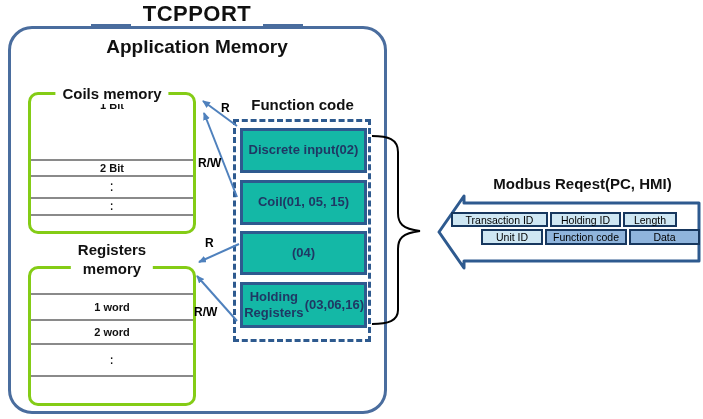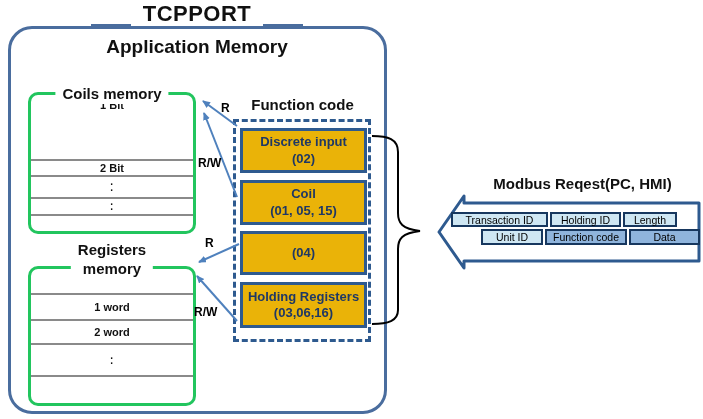--- a/index.html
+++ b/index.html
@@ -8,33 +8,33 @@
     font-family:"Liberation Sans",sans-serif;color:#111;overflow:hidden;
   }
   .abs{position:absolute;}
   
   .outer-box{left:8px;top:26px;width:379px;height:388px;border:3px solid #4a6d9e;border-radius:24px;box-sizing:border-box;}
   .tcp-title{left:0;top:1px;width:394px;display:flex;justify-content:center;align-items:flex-end;}
   .tcp-title .dash{width:40px;height:3px;background:#4a6d9e;margin-top:11px;}
   .tcp-title .txt{font-size:22px;font-weight:bold;margin:0 12px;letter-spacing:.5px;}
   .app-title{left:0;top:36px;width:394px;text-align:center;font-size:19px;font-weight:bold;}
   
-  .mem-box{border:3px solid #22c55e;border-radius:10px;box-sizing:border-box;display:flex;flex-direction:column;background:#fff;}
+  .mem-box{border:3px solid #84cc16;border-radius:10px;box-sizing:border-box;display:flex;flex-direction:column;background:#fff;}
   .coils-box{left:28px;top:92px;width:168px;height:142px;}
   .regs-box{left:28px;top:266px;width:168px;height:140px;}
   .mem-row{box-sizing:border-box;display:flex;align-items:center;justify-content:center;font-size:11px;font-weight:bold;white-space:pre-line;text-align:center;}
   .mem-row + .mem-row{border-top:2px solid #8a8a8a;}
   .dots{font-size:10px;line-height:0.55;padding-top:2px;}
   .legend{position:absolute;left:50%;transform:translateX(-50%);background:#fff;padding:0 7px;font-size:15px;font-weight:bold;white-space:pre-line;text-align:center;line-height:1.25;}
   .coils-legend{top:-10px;white-space:nowrap;}
   .regs-legend{top:-28px;}
   
   .fc-label{left:234px;top:96px;width:137px;text-align:center;font-size:15px;font-weight:bold;}
   .fc-dashed{left:233px;top:119px;width:138px;height:223px;border:3px dashed #2e5a8f;box-sizing:border-box;}
-  .fc-box{left:240px;width:127px;border:3px solid #2e5a8f;box-sizing:border-box;background:#eab308;display:flex;flex-direction:column;align-items:center;justify-content:center;font-size:13px;font-weight:bold;color:#1f3864;line-height:1.25;text-align:center;}
+  .fc-box{left:240px;width:127px;border:3px solid #2e5a8f;box-sizing:border-box;background:#14b8a6;display:flex;flex-direction:row;align-items:center;justify-content:center;font-size:13px;font-weight:bold;color:#1f3864;line-height:1.25;text-align:center;}
   
   .acc{font-size:12px;font-weight:bold;color:#000;}
   
   .mb-title{left:470px;top:175px;width:225px;text-align:center;font-size:15px;font-weight:bold;}
   .field{box-sizing:border-box;border:2px solid #17375e;border-radius:0;text-align:center;font-size:10.5px;color:#000;}
   .tone-light{background:#cfe7f3;}
   .tone-medium{background:#8fb4dc;}
   .svg-layer{left:0;top:0;width:703px;height:419px;pointer-events:none;}
 </style>
 </head>

